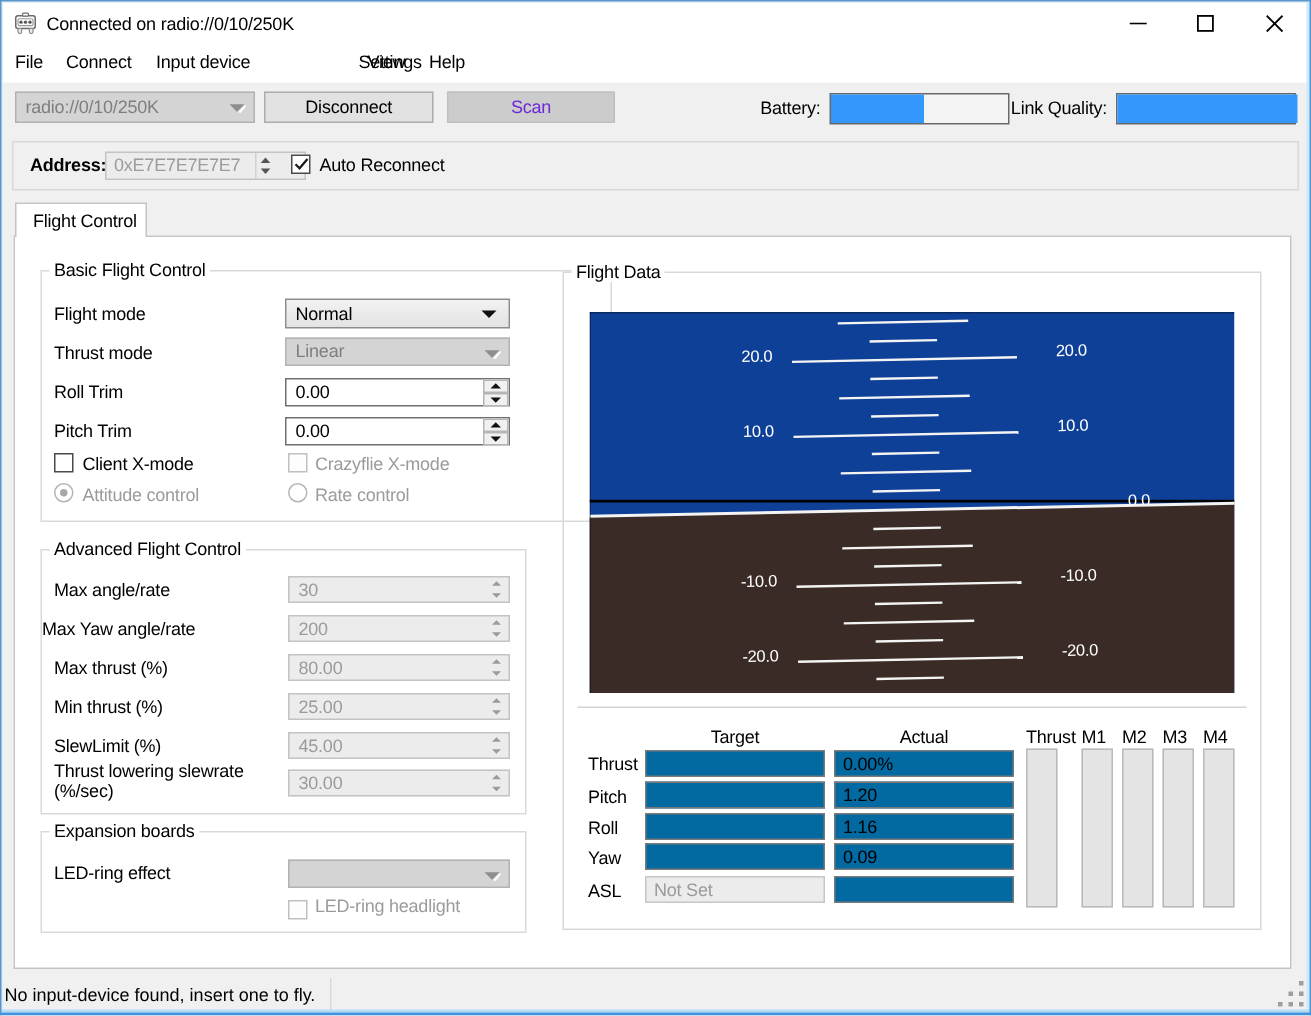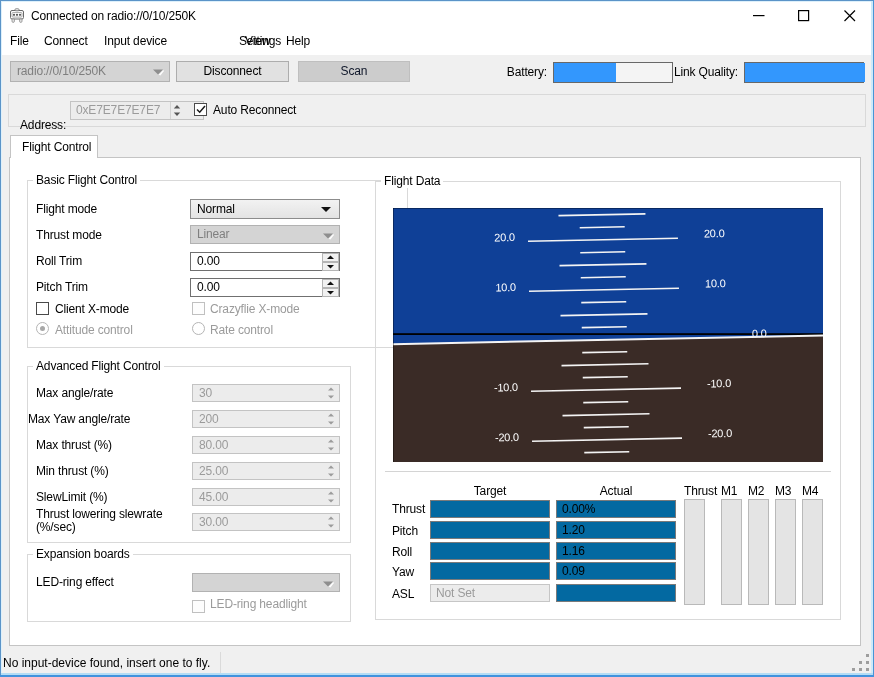--- a/index.html
+++ b/index.html
@@ -85,32 +85,32 @@
 <span class="abs menuitem" style="left:104px;">Input device</span>
 <span class="abs menuitem" style="left:200px;margin-left:39px;">Settings</span>
 <span class="abs menuitem" style="left:245px;">View</span>
 <span class="abs menuitem" style="left:286px;">Help</span>
 
 <div class="abs combo" style="left:10px; top:61px; width:160px; height:21px; line-height:19px; padding-left:6px;">radio://0/10/250K<svg class="darr" width="14" height="10" viewBox="0 0 14 10">
       <path d="M2 1.5 L12 1.5 L7 6.5 Z" fill="#8e8e8e"></path>
       <path d="M12.2 2 L7.6 6.8 L9.4 7.4 L13 3" fill="#fff" opacity="0.95"></path>
     </svg></div>
 <div class="abs btn" style="left:176px; top:61px; width:113px; height:21px; line-height:19px;">Disconnect</div>
-<div class="abs btn" style="left:298px; top:61px; width:112px; height:21px; line-height:19px; background:#cccccc; border-color:#bfbfbf; color:#0f172a;">Scan</div>
+<div class="abs btn" style="left:298px; top:61px; width:112px; height:21px; line-height:19px; background:#cccccc; border-color:#bfbfbf; color:#6d28d9;">Scan</div>
 <div class="abs" style="left:447px; top:65px; width:100px; text-align:right;">Battery:</div>
 <div class="abs pbar" style="left:553px; top:62px; width:120px; height:21px;">
     <div class="pfill" style="width:62px;"></div>
   </div>
 <div class="abs" style="left:638px; top:65px; width:100px; text-align:right;">Link Quality:</div>
 <div class="abs pbar" style="left:744px; top:62px; width:120px; height:21px;">
     <div class="pfill" style="width:120px;"></div>
   </div>
 
 <div class="abs" style="left:8px; top:94px; width:858px; height:33px; border:1px solid #d9d9d9;"></div>
-<div class="abs" style="left:20px; top:118px;">Address:</div>
+<div class="abs" style="left:20px; top:103px;font-weight:bold;">Address:</div>
 <div class="abs spin-dis" style="left:70px; top:101px; width:134px; height:19px; line-height:17px; padding-left:5px;">0xE7E7E7E7E7</div>
 <svg class="abs" style="left:172px; top:104px;" width="10" height="13" viewBox="0 0 10 13">
   <path d="M5 1 L8.2 4.6 L1.8 4.6 Z" fill="#555"></path>
   <path d="M5 12 L8.2 8.4 L1.8 8.4 Z" fill="#555"></path>
 </svg>
 <div class="abs" style="left:170px; top:102px; width:1px; height:17px; background:#d2d2d2;"></div>
 <div class="abs cb en" style="left:194px; top:103px;"></div>
 <svg class="abs" style="left:196px; top:105px;" width="10" height="9" viewBox="0 0 10 9">
     <path d="M1 4.5 L3.7 7.2 L9 1" fill="none" stroke="#1a1a1a" stroke-width="1.5"></path>
   </svg>

